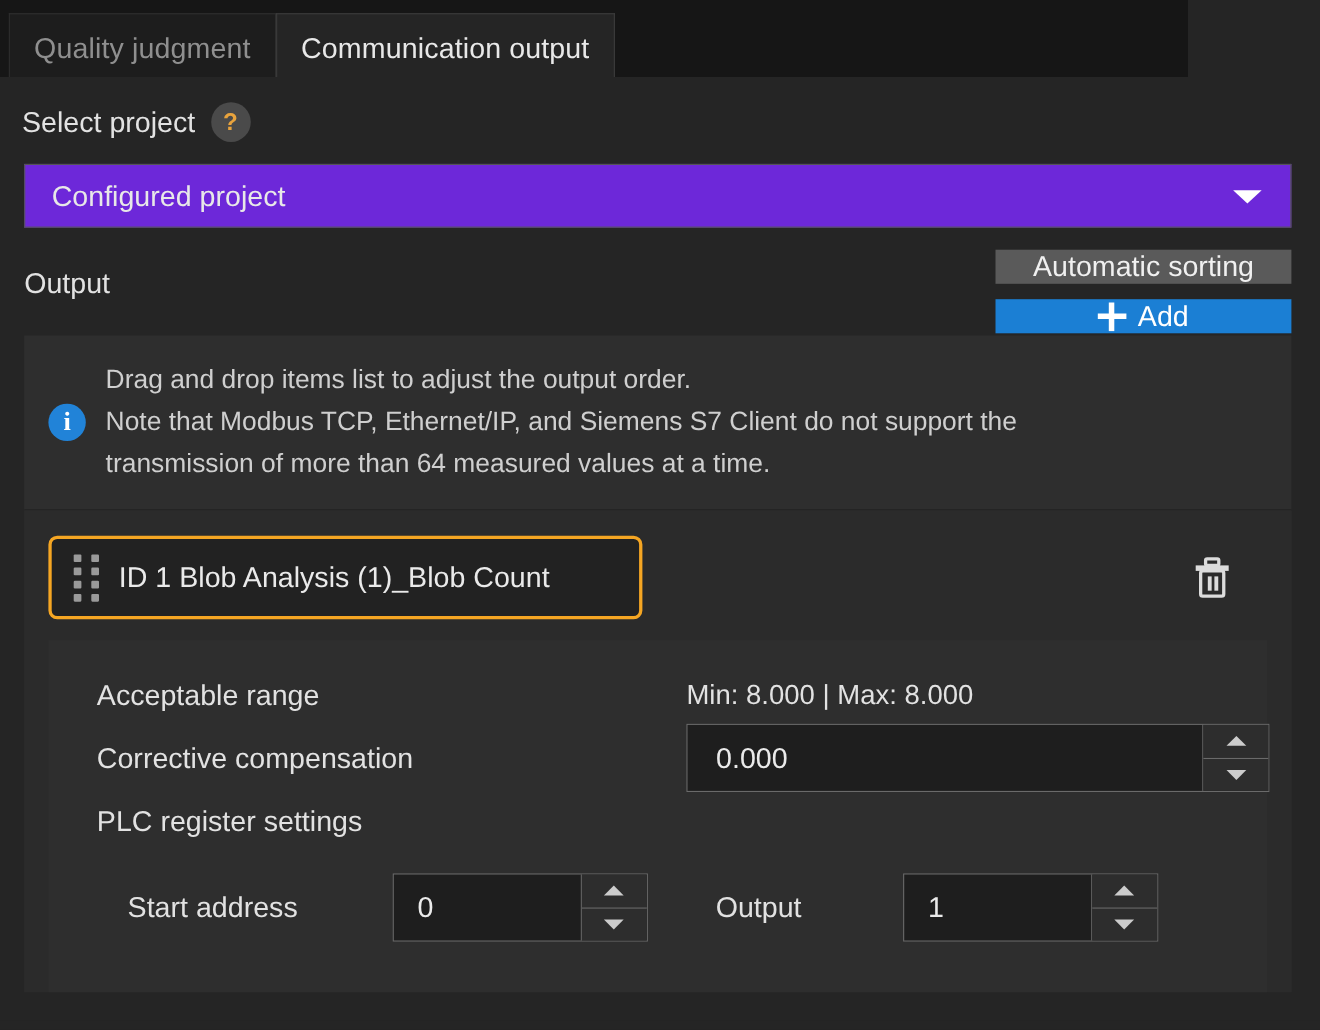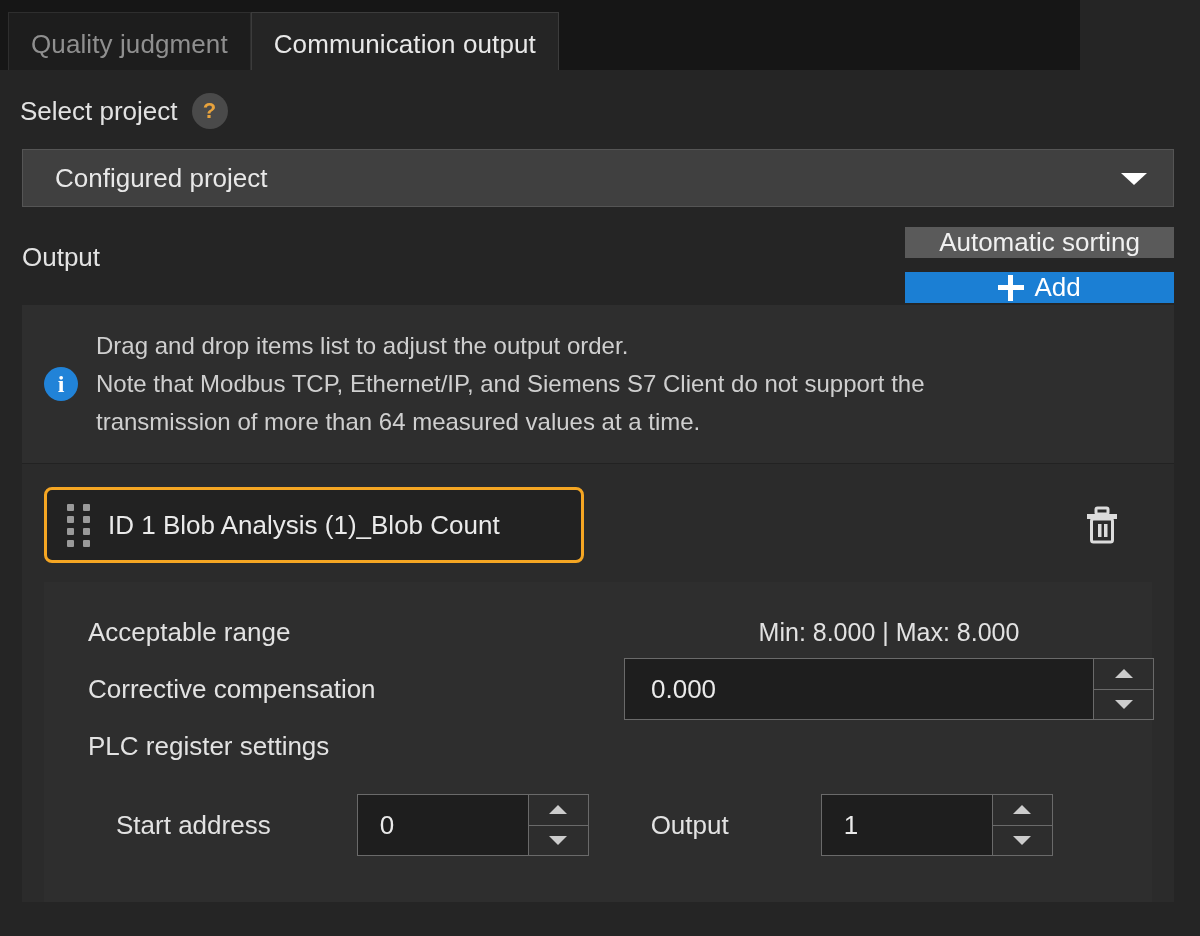--- a/index.html
+++ b/index.html
@@ -84,25 +84,25 @@
     display: flex;
     align-items: center;
     justify-content: center;
     line-height: 1;
   }
 
   .combo {
     position: relative;
     margin: 20px 26px 0 22px;
     height: 58px;
-    background: #404040;
+    background: #6d28d9;
     border: 1px solid #555555;
     display: flex;
     align-items: center;
-    padding-left: 32px;
+    padding-left: 24px;
   }
   .combo .value {
     font-size: 26px;
     color: #e8e8e8;
   }
   .combo .caret {
     position: absolute;
     right: 26px;
     top: 50%;
     margin-top: -5px;
@@ -238,21 +238,20 @@
     margin: 14px 0 0 0;
     padding: 24px 0 46px 0;
     min-height: 290px;
   }
   .detail-grid {
     display: grid;
     grid-template-columns: 536px 1fr;
     row-gap: 0;
     align-items: center;
     padding-left: 44px;
-    text-align: center;
   }
   .detail-label {
     font-size: 26px;
     color: #e2e2e2;
     height: 52px;
     display: flex;
     align-items: center;
   }
   .range-value {
     font-size: 25px;

